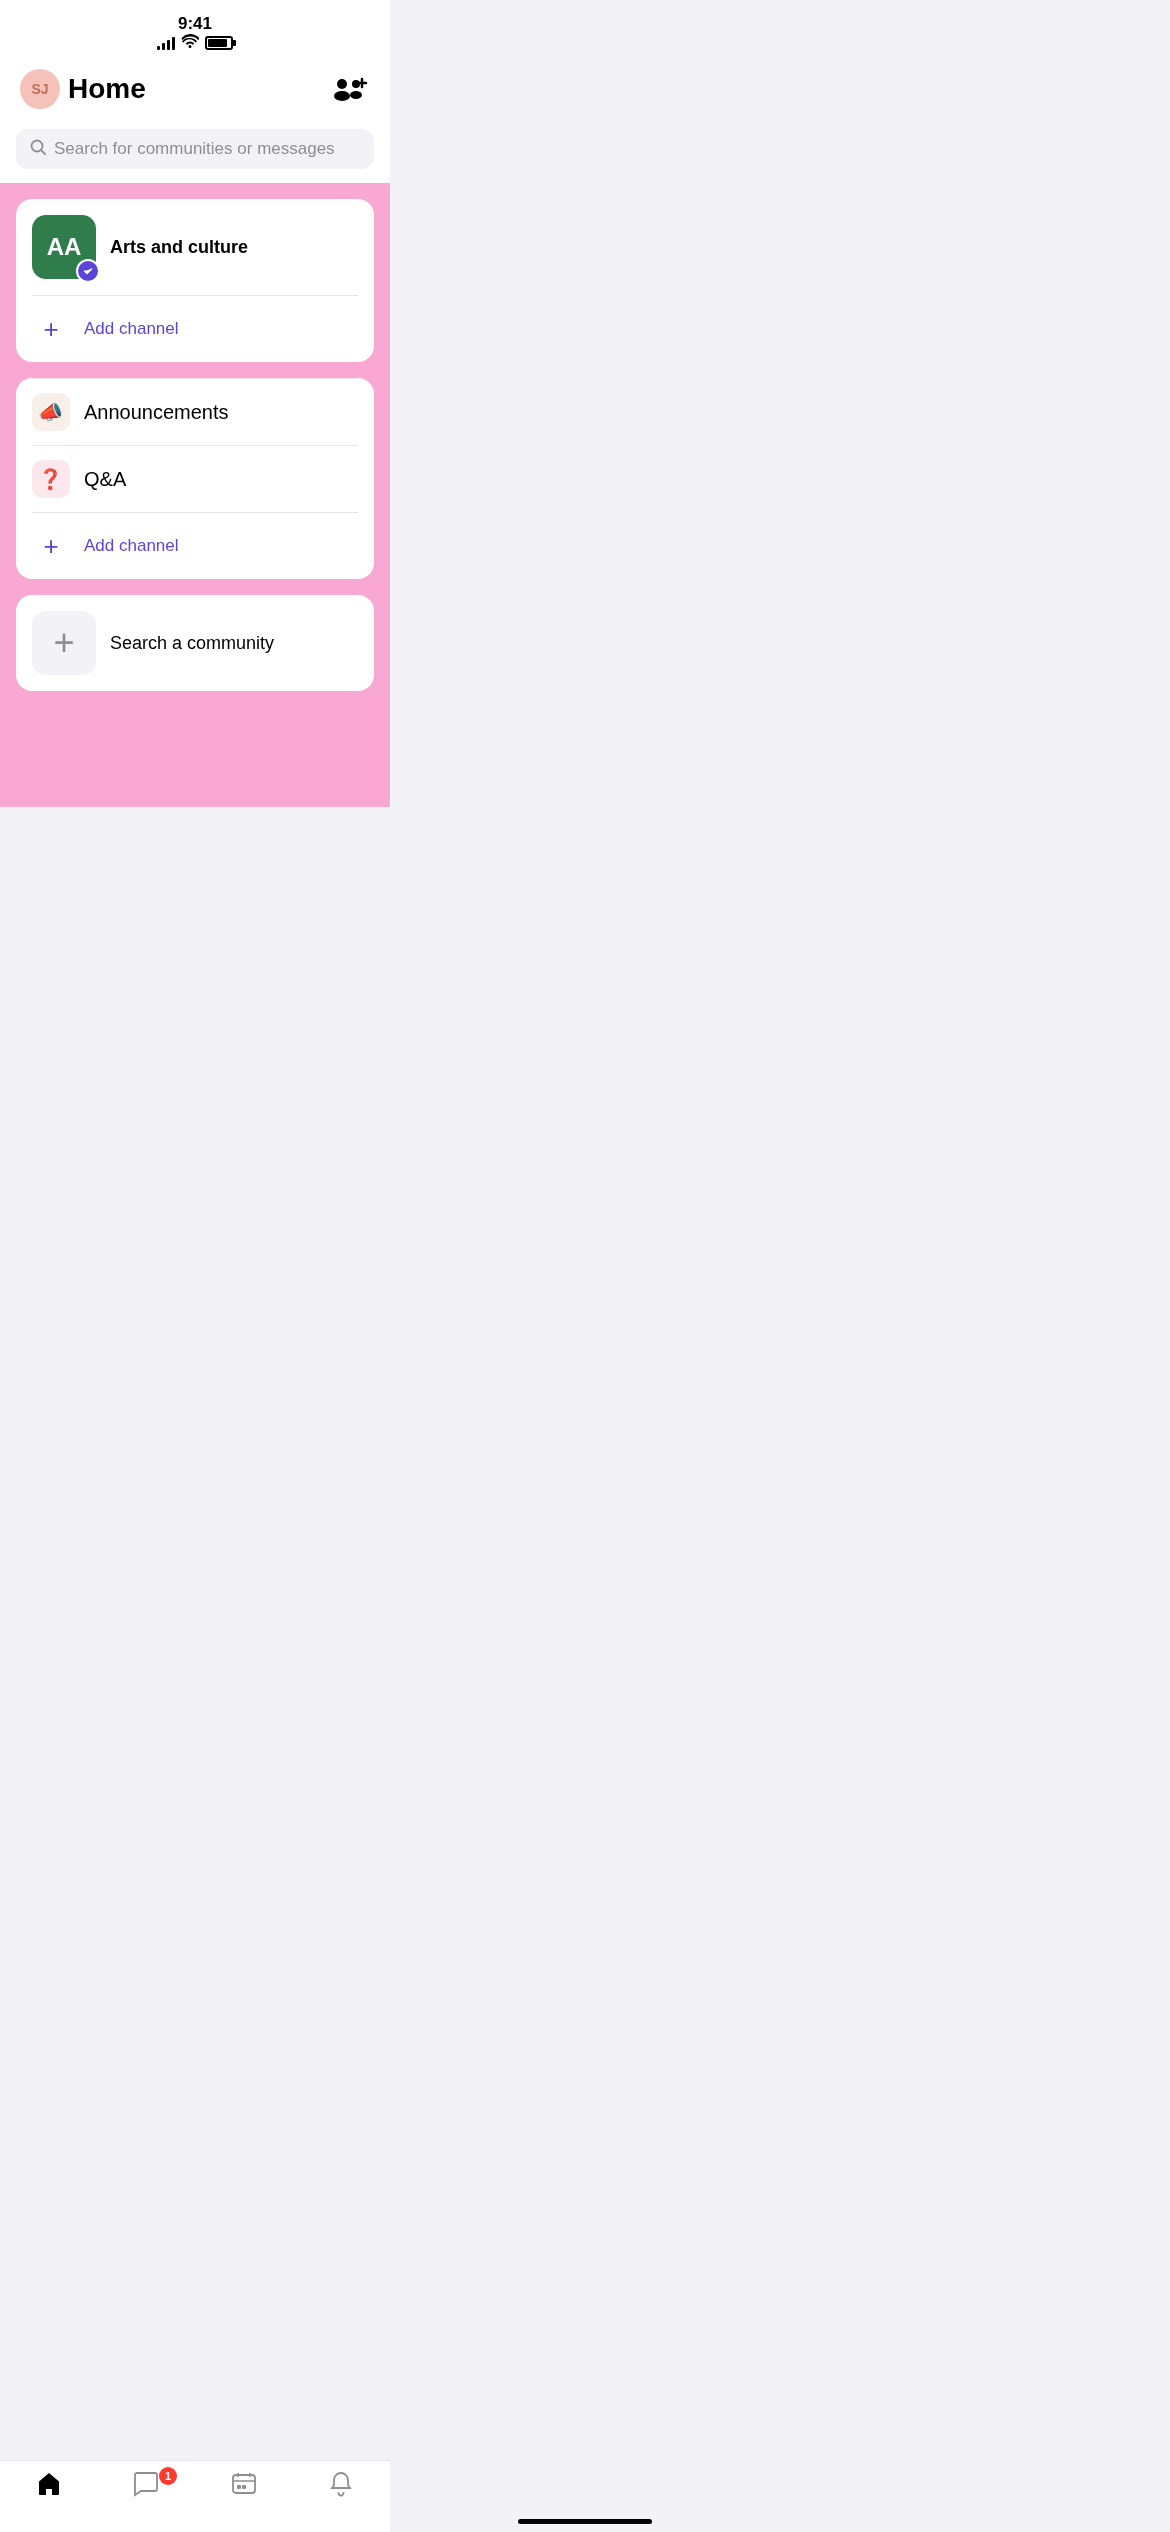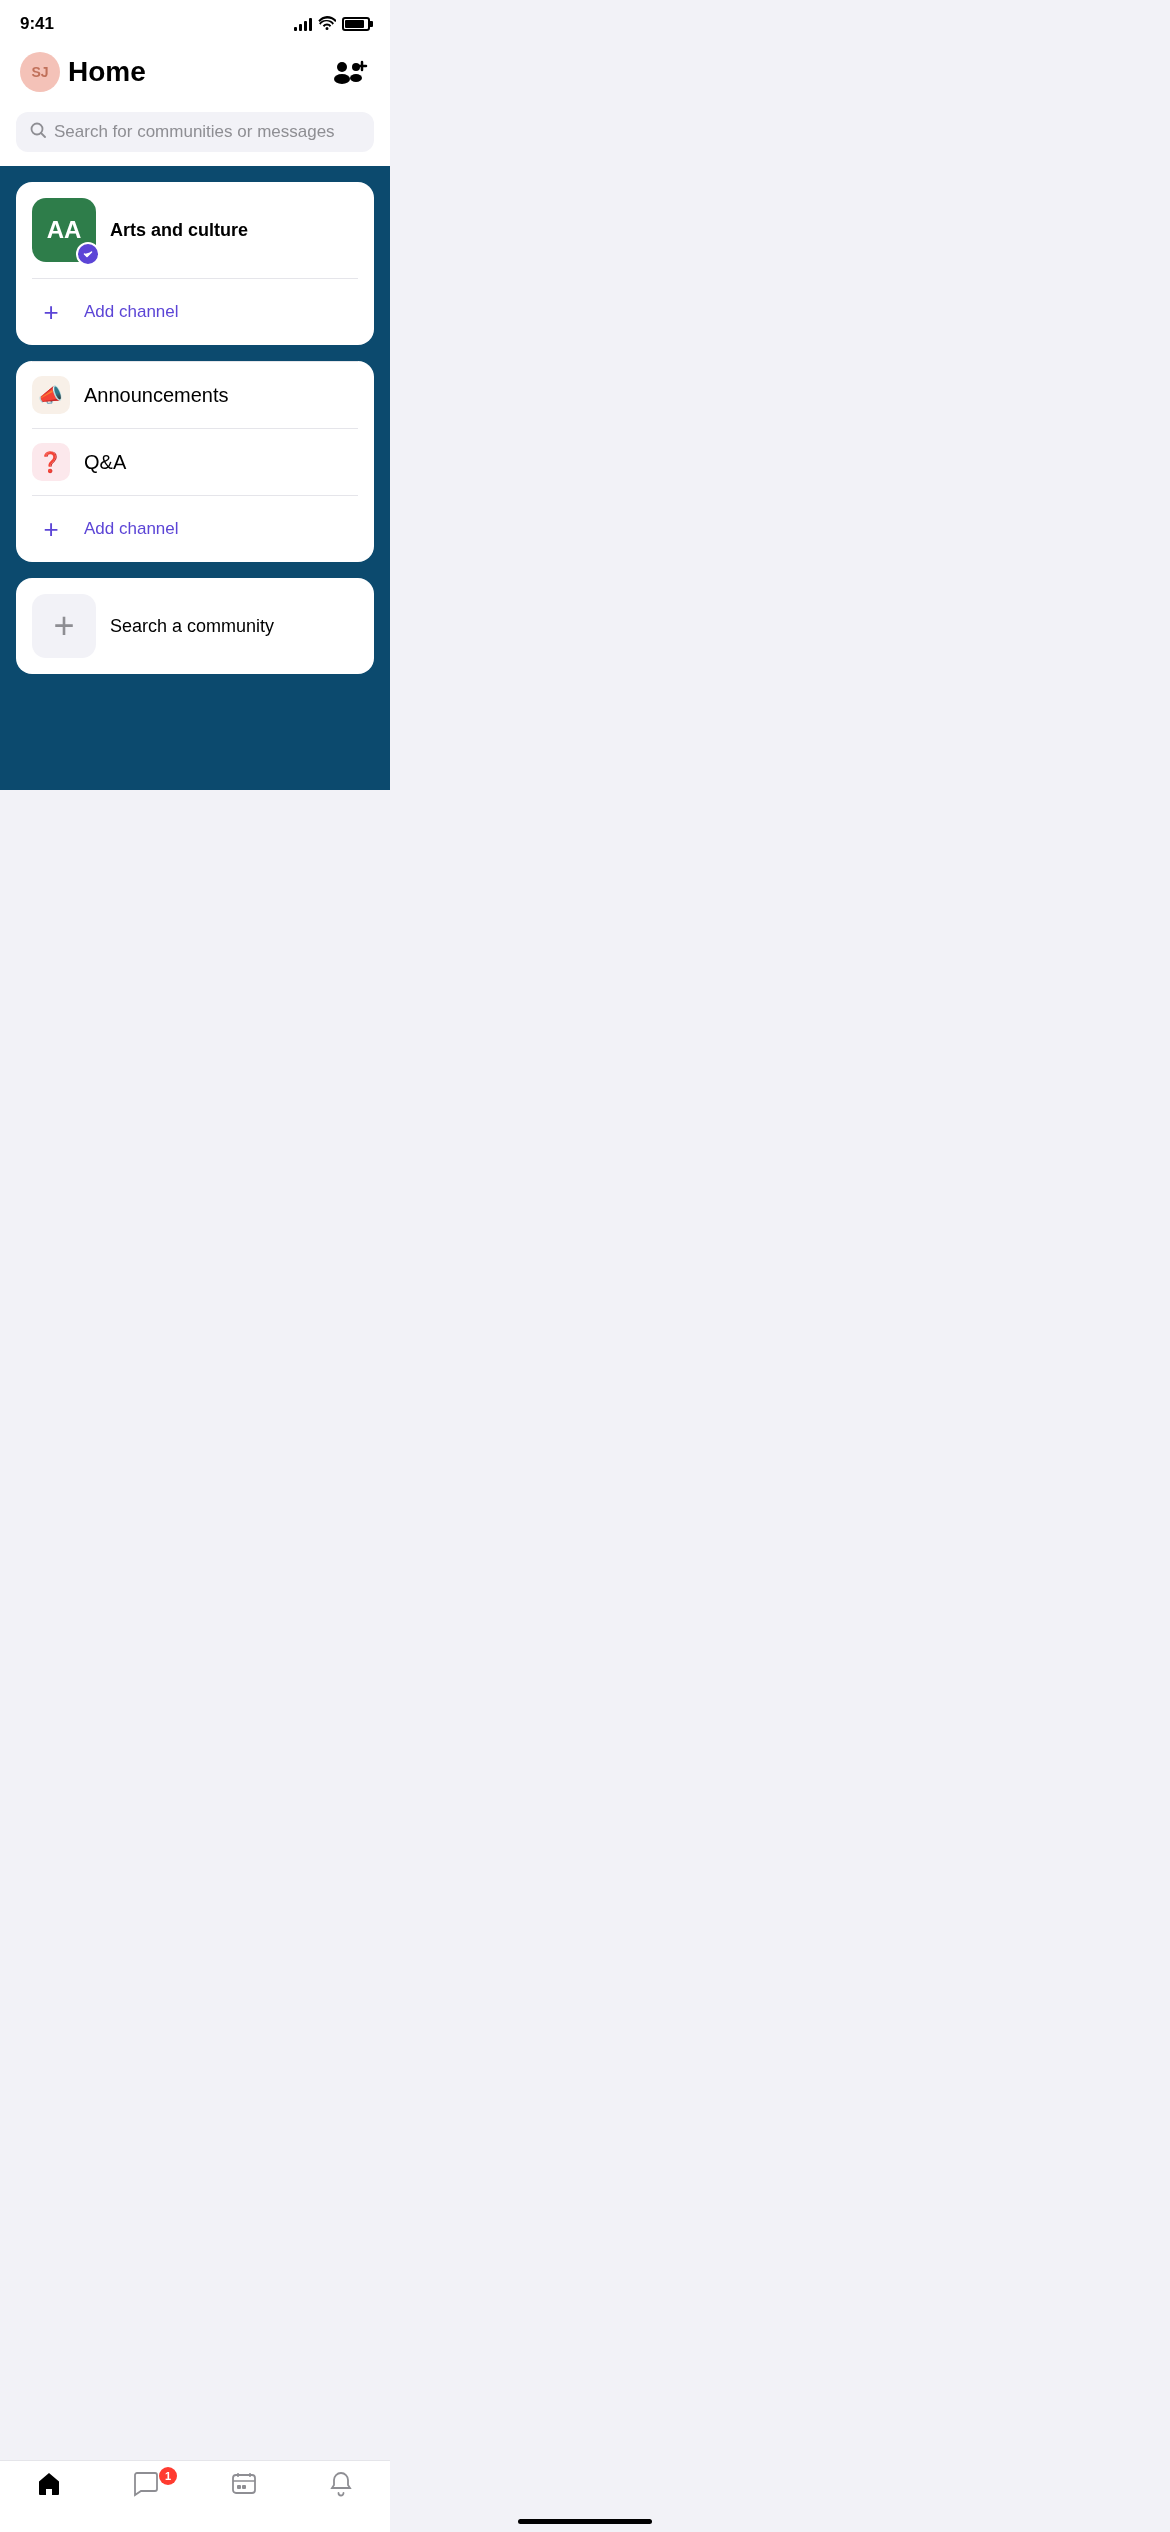--- a/index.html
+++ b/index.html
@@ -14,20 +14,21 @@
       position: relative;
     }
 
     
     .status-bar {
       display: flex;
       justify-content: space-between;
       align-items: center;
       padding: 14px 20px 8px 20px;
       background: white;
+      flex-direction: column;
     }
     .status-time {
       font-size: 17px;
       font-weight: 600;
       color: #000;
     }
     .status-icons {
       display: flex;
       align-items: center;
       gap: 6px;
@@ -132,21 +133,21 @@
       font-size: 16px;
     }
     .search-placeholder {
       color: #8e8e93;
       font-size: 17px;
     }
 
     
     .content {
       padding: 16px 16px 0 16px;
-      background: #0c4a6e;
+      background: #f9a8d4;
     }
 
     
     .community-card {
       background: white;
       border-radius: 16px;
       margin-bottom: 16px;
       overflow: hidden;
     }
 

